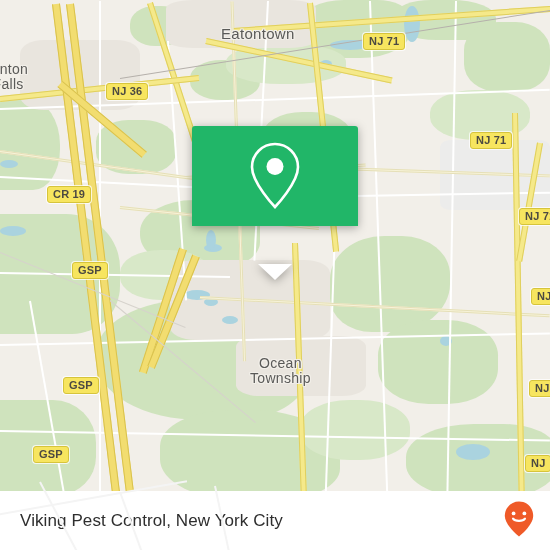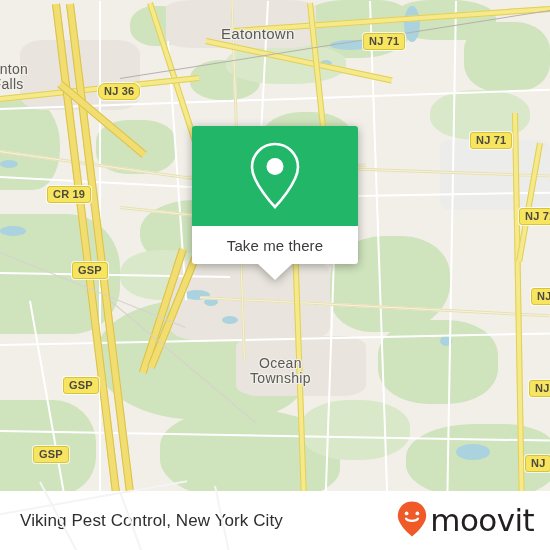--- a/index.html
+++ b/index.html
@@ -221,43 +221,40 @@
       <div class="road path" style="left:110px;top:300px;width:190px;transform:rotate(40deg);"></div>
     </div>
 
     <div class="place-label place-town" style="left:-12px;top:62px;"><span style="white-space:pre-line;">Tinton
 Falls</span></div>
     <div class="place-label place-city" style="left:221px;top:25px;">Eatontown</div>
     <div class="place-label place-town" style="left:250px;top:356px;"><span style="white-space:pre-line;">Ocean
 Township</span></div>
 
     <div class="shield" style="left:363px;top:33px;">NJ 71</div>
-    <div class="shield" style="left:98px;top:83px;border-radius:7px;">NJ 36</div>
+    <div class="shield" style="left:106px;top:83px;">NJ 36</div>
     <div class="shield" style="left:470px;top:132px;">NJ 71</div>
     <div class="shield" style="left:47px;top:186px;">CR 19</div>
     <div class="shield" style="left:519px;top:208px;">NJ 71</div>
     <div class="shield" style="left:72px;top:262px;">GSP</div>
     <div class="shield" style="left:531px;top:288px;">NJ</div>
     <div class="shield" style="left:63px;top:377px;">GSP</div>
     <div class="shield" style="left:529px;top:380px;">NJ</div>
     <div class="shield" style="left:33px;top:446px;">GSP</div>
     <div class="shield" style="left:525px;top:455px;">NJ</div>
 
     <div id="popup">
       <div id="popup-photo">
         <span>
           <svg width="54" height="70" viewBox="0 0 54 70" fill="none">
             <path d="M27 3 C14.3 3 4 13.3 4 26 C4 42 27 66 27 66 C27 66 50 42 50 26 C50 13.3 39.7 3 27 3 Z" stroke="#ffffff" stroke-width="2.6" fill="none"></path>
             <circle cx="27" cy="25.5" r="8.5" fill="#ffffff"></circle>
           </svg>
         </span>
       </div>
-      <div id="popup-label">
-        <span>Take me there</span>
-      </div>
       <div id="popup-tail"></div>
     </div>
 
   </div>
 
 
   <div id="footer">
     <div class="footer-line" style="left:40px;top:-10px;width:120px;height:2px;transform:rotate(62deg);"></div>
     <div class="footer-line" style="left:120px;top:0px;width:130px;height:2px;transform:rotate(70deg);"></div>
     <div class="footer-line" style="left:215px;top:-6px;width:110px;height:2px;transform:rotate(78deg);"></div>
@@ -267,17 +264,16 @@
 
     <div id="brand">
       <span>
         <svg width="30" height="36" viewBox="0 0 30 36">
           <path d="M15 0.5 C7 0.5 0.8 6.8 0.8 14.8 C0.8 24.5 15 35.5 15 35.5 C15 35.5 29.2 24.5 29.2 14.8 C29.2 6.8 23 0.5 15 0.5 Z" fill="#ef5a28"></path>
           <circle cx="9.6" cy="12.4" r="1.9" fill="#ffffff"></circle>
           <circle cx="20.4" cy="12.4" r="1.9" fill="#ffffff"></circle>
           <path d="M9 17.6 C11 20.6 19 20.6 21 17.6" stroke="#ffffff" stroke-width="2.1" fill="none" stroke-linecap="round"></path>
         </svg>
       </span>
-      <span id="brand-text">moovit</span>
     </div>
   </div>
 
 </div>
 
 </body></html>

